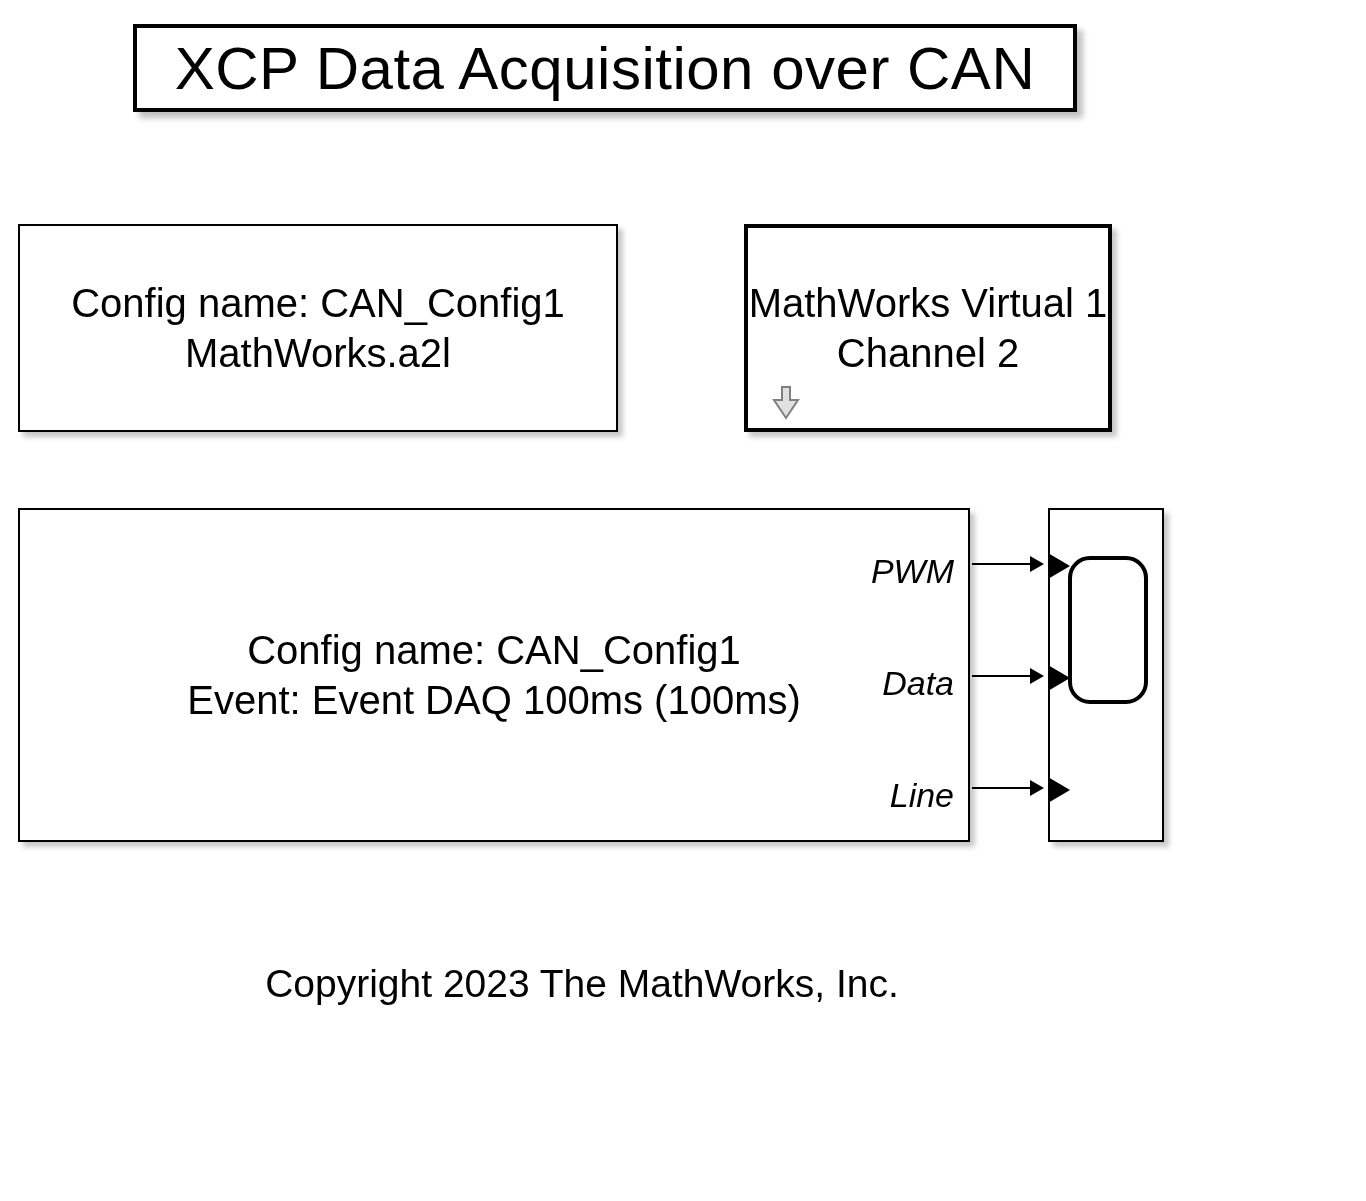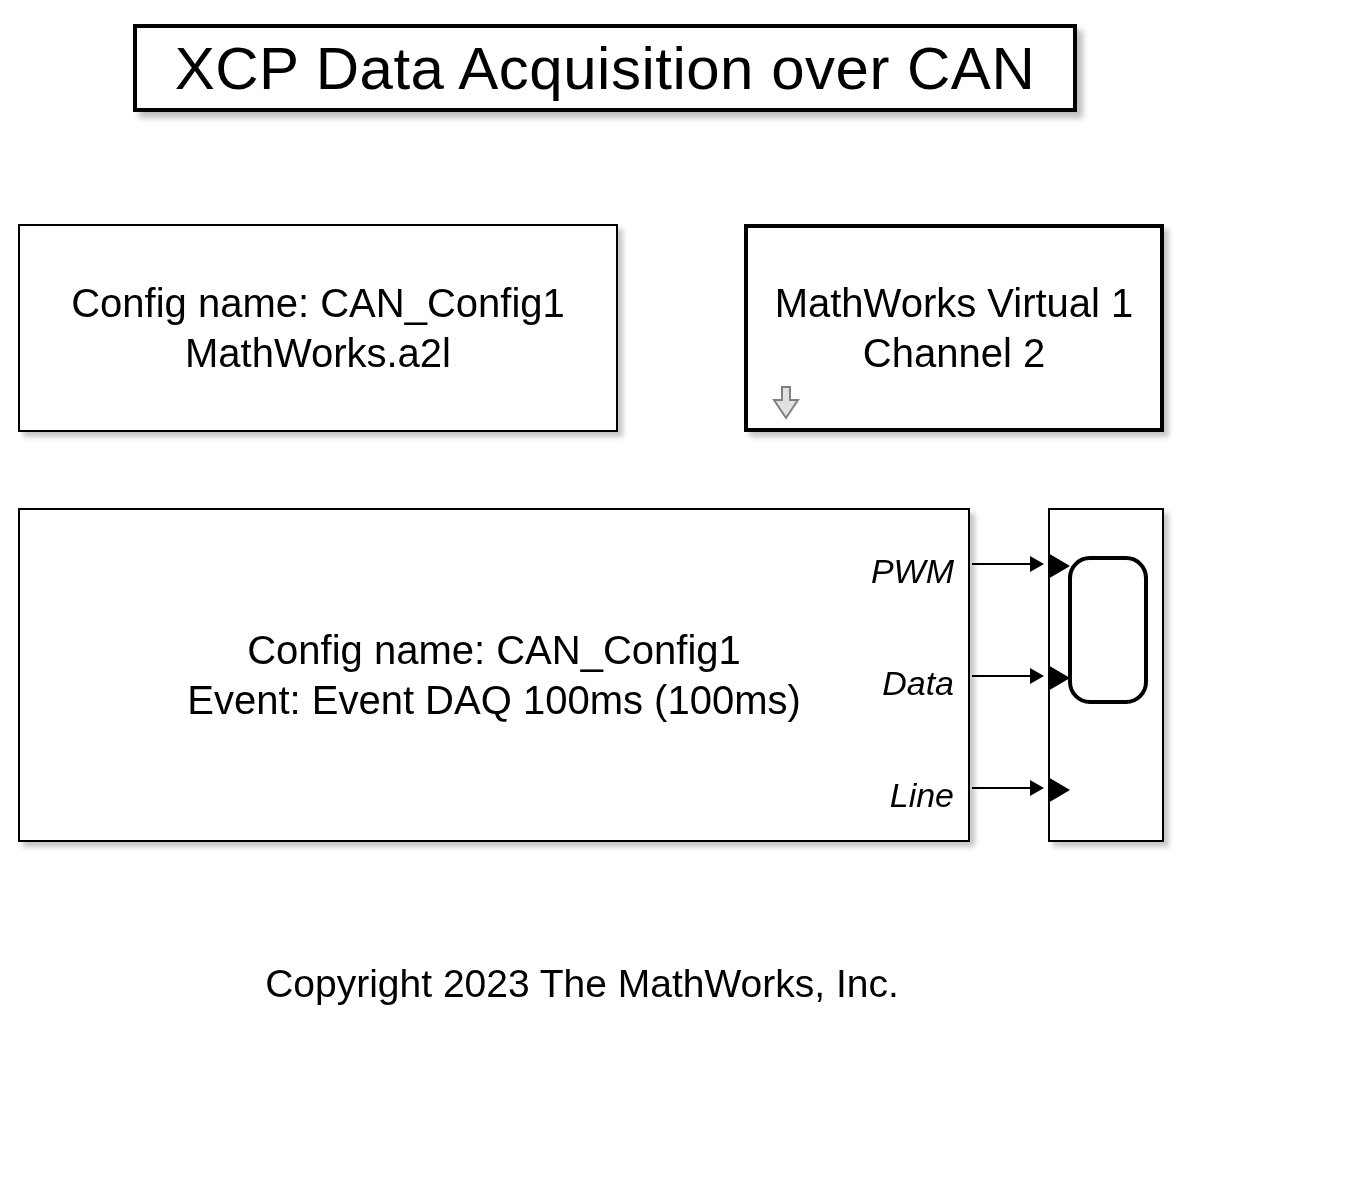--- a/index.html
+++ b/index.html
@@ -52,21 +52,21 @@
   }
   .config-line {
     font-size: 40px;
     line-height: 1.25;
     text-align: center;
   }
   .transport-block {
     position: absolute;
     left: 744px;
     top: 224px;
-    width: 420px;
+    width: 368px;
     height: 208px;
     border: 4px solid #000;
     background: #fff;
     display: flex;
     flex-direction: column;
     align-items: center;
     justify-content: center;
     box-shadow: 5px 5px 5px rgba(0,0,0,0.22);
   }
   .down-arrow {

